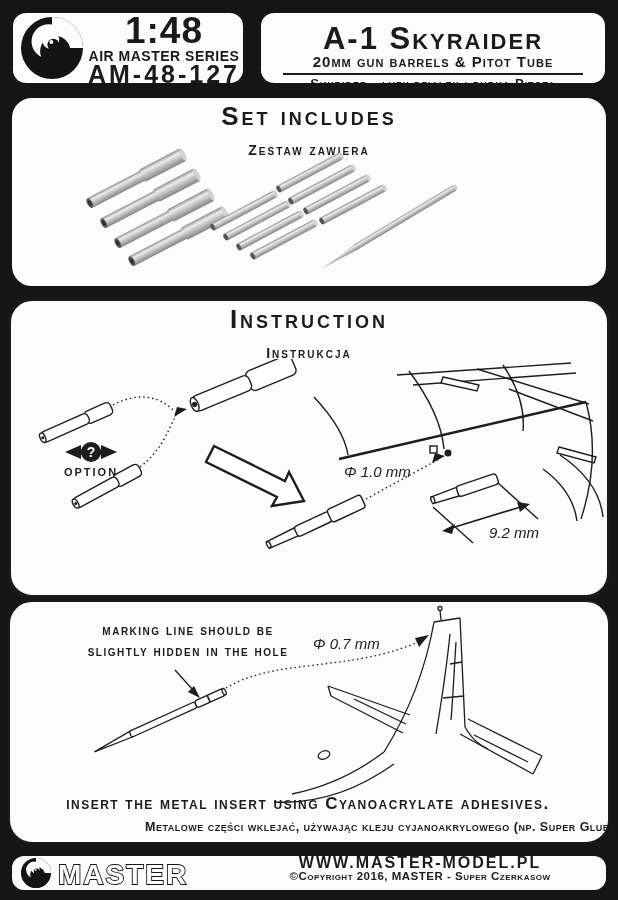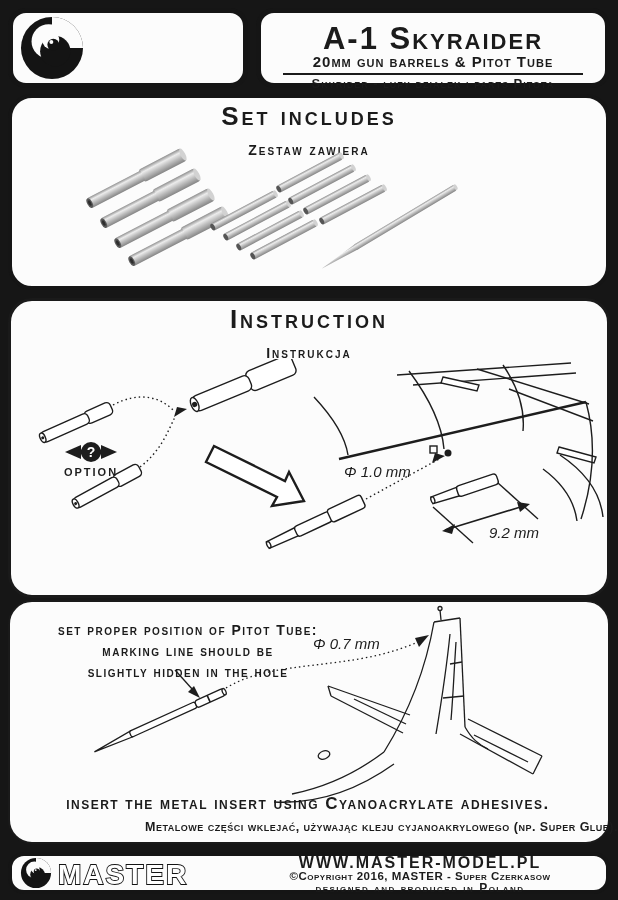--- a/index.html
+++ b/index.html
@@ -57,27 +57,32 @@
   <div class="panel hdr-left">
     <svg class="hl-logo" viewBox="0 0 100 100">
       <circle cx="50" cy="50" r="47" fill="#141414"></circle>
       <path d="M50,50 L50,3 A47,47 0 0,1 97,50 Z" fill="#fcfcfc"></path>
       <circle cx="45" cy="40" r="26" fill="#fcfcfc"></circle>
       <circle cx="55" cy="55" r="23" fill="#141414"></circle>
       <circle cx="48" cy="38" r="13" fill="#fcfcfc"></circle>
       <circle cx="52" cy="45" r="9" fill="#141414"></circle>
       <circle cx="49" cy="41" r="3" fill="#fcfcfc"></circle>
     </svg>
+    <div class="hl-col">
+      <div class="scale">1:48</div>
+      <div class="series">AIR MASTER SERIES</div>
+      <div class="pcode">AM-48-127</div>
+    </div>
   </div>
 
   <div class="panel hdr-right ctr">
     <div class="ptitle sc">A-1 Skyraider</div>
     <div class="psub-en sc">20mm gun barrels &amp; Pitot Tube</div>
     <div class="pdiv"></div>
-    <div class="psub-pl sc">Skyrider - lufy działek i parts Pitota</div>
+    <div class="psub-pl sc">Skyrider - lufy działek i rurka Pitota</div>
   </div>
 
   <div class="panel set-panel ctr">
     <div class="sec-title sc">Set includes</div>
     <div class="sec-sub sc">Zestaw zawiera</div>
     <svg class="draw" style="top:48px" width="595" height="140" viewBox="0 0 595 140">
       <defs>
         <linearGradient id="met" x1="0" y1="0" x2="0" y2="1">
           <stop offset="0" stop-color="#8f8f8f"></stop>
             <stop offset="0.28" stop-color="#ececec"></stop>
@@ -248,21 +253,20 @@
         <path d="M434,171 L516,146" stroke-width="1.6"></path>
         <polygon points="431,172 444,165 441,175" fill="#1d1d1d" stroke="none"></polygon>
         <polygon points="519,145 506,143 509,153" fill="#1d1d1d" stroke="none"></polygon>
         <text class="dim" x="478" y="179" stroke="none">9.2 mm</text>
       </g>
     </svg>
   </div>
 
   <div class="panel pit-panel">
     <div class="pnote sc">
-      <div>set proper position of Pitot Tube:</div>
       <div>marking line should be</div>
       <div>slightly hidden in the hole</div>
     </div>
     <svg class="draw" width="596" height="244" viewBox="0 0 596 244" fill="none" stroke="#1d1d1d" stroke-width="1.3">
 
       <path d="M165,68 L183,88"></path>
       <polygon points="190,96 178,90 184,84" fill="#1d1d1d" stroke="none"></polygon>
 
       <g transform="translate(84,149) rotate(-24.5)">
         <polygon points="0,1 42,-3.2 42,3.2" fill="#fff"></polygon>
@@ -313,17 +317,16 @@
       <circle cx="48" cy="38" r="13" fill="#fcfcfc"></circle>
       <circle cx="52" cy="45" r="9" fill="#141414"></circle>
       <circle cx="49" cy="41" r="3" fill="#fcfcfc"></circle>
     </svg>
     <svg class="ft-word" viewBox="0 0 170 32">
       <text x="2" y="26" font-size="28" font-weight="700" letter-spacing="2" fill="#fff" stroke="#141414" stroke-width="1.8" paint-order="stroke">MASTER</text>
     </svg>
     <div class="ft-right">
       <div class="site">WWW.MASTER-MODEL.PL</div>
       <div class="copy sc">©Copyright 2016, MASTER - Super Czerkasow</div>
-      <div class="orig sc">designed and produced in Poland</div>
     </div>
   </div>
 
 </div>
 
 </body></html>

